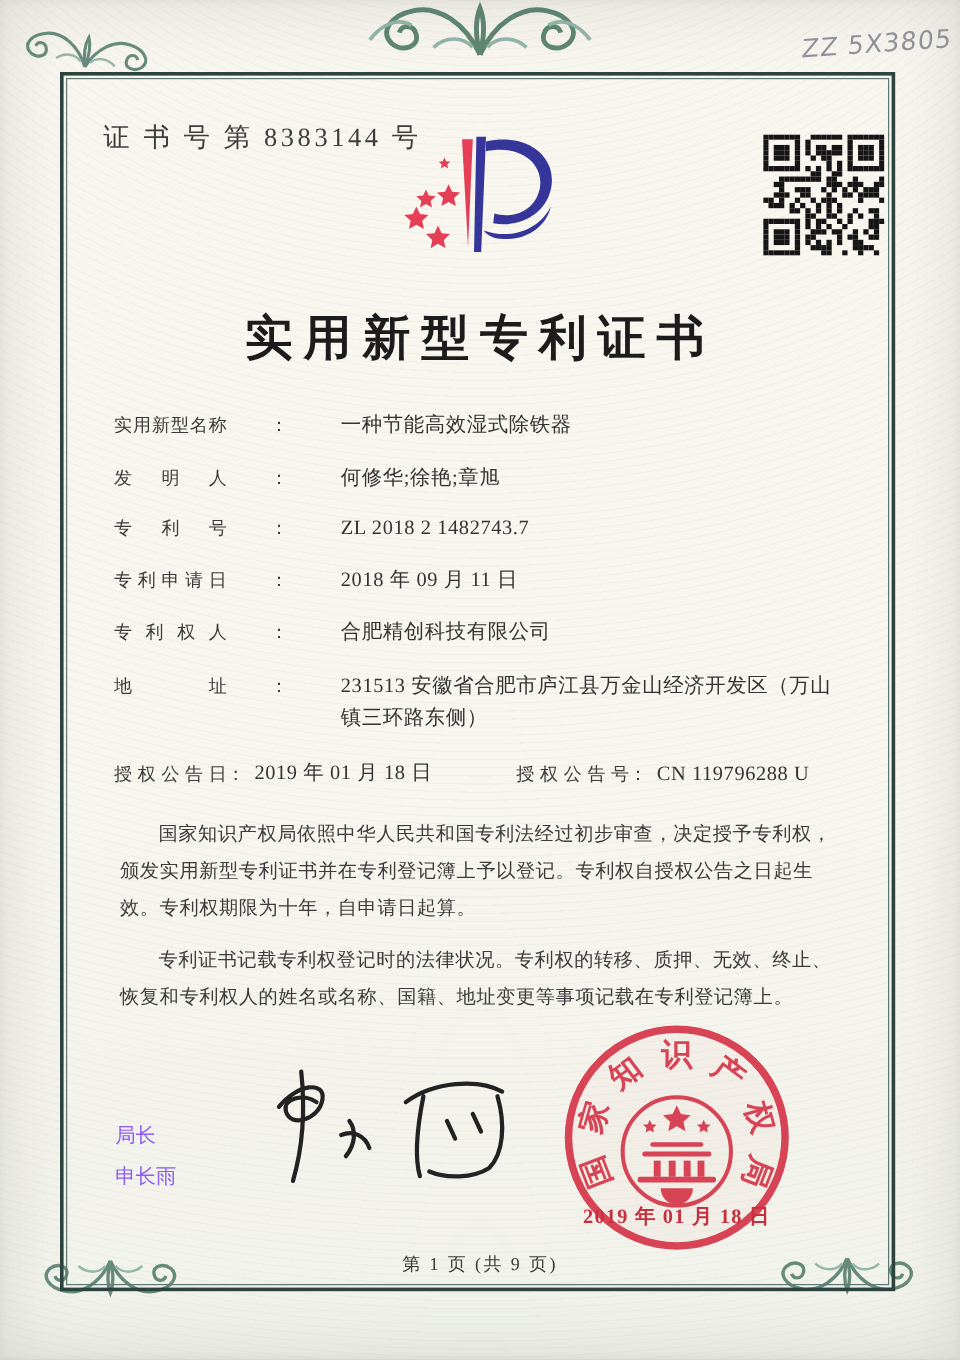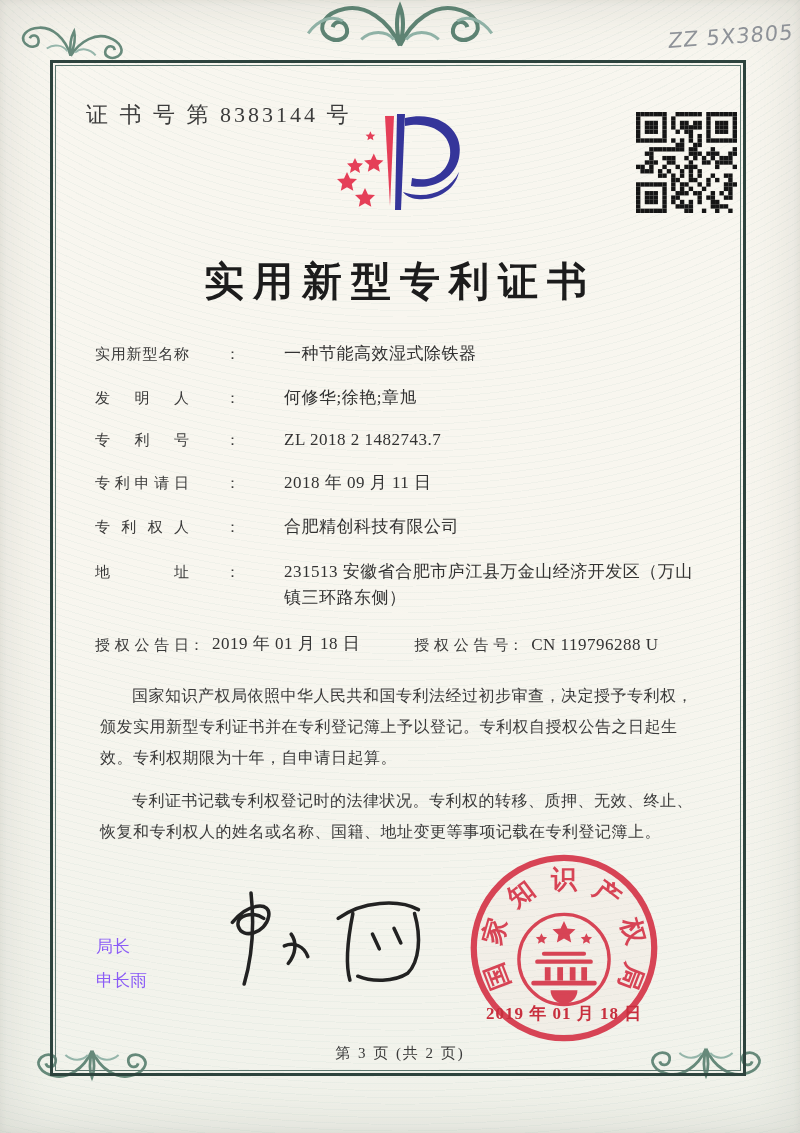--- a/index.html
+++ b/index.html
@@ -29,21 +29,21 @@
   .title{position:absolute;left:0;top:238px;width:100%;text-align:center;
     font-size:40px;font-weight:600;color:#1c1c1c;letter-spacing:9px;margin-top:16px;}
   .rows{position:absolute;left:95px;top:342px;width:620px;}
   .row{display:flex;align-items:baseline;margin-bottom:21px;font-size:17px;color:#323232;gap:36px;}
   .row .lab{display:inline-block;width:94px;text-align:justify;text-align-last:justify;
     font-size:15px;color:#3a3a3a;flex:none;}
   .row .colon{flex:none;font-size:15px;color:#3a3a3a;}
   .row .val{margin-left:8px;letter-spacing:.5px;}
   .row .val.addr{max-width:420px;line-height:26px;}
   .pair{display:flex;align-items:flex-end;}
-  .pair+.pair{margin-left:18px;}
+  .pair+.pair{margin-left:34px;}
   .paras{position:absolute;left:88px;top:668px;width:628px;font-size:16px;line-height:31px;color:#3b3b3b;}
   .paras p{margin:12px;text-indent:2em;letter-spacing:.5px;}
   .signer{position:absolute;left:96px;top:930px;font-size:17px;color:#8b5cf6;line-height:34px;}
   .signature{position:absolute;left:205px;top:882px;width:235px;height:115px;}
   .seal{position:absolute;left:468px;top:852px;width:192px;height:192px;opacity:.93;}
   .seal-date{position:absolute;left:468px;top:1002px;width:192px;text-align:center;
     color:#c82f3e;font-size:17px;letter-spacing:1px;font-weight:600;}
   .page-info{position:absolute;left:0;top:1044px;width:100%;text-align:center;font-size:15px;color:#3a3a3a;letter-spacing:2px;}
   .back-note{position:absolute;left:0;top:1094px;width:100%;text-align:center;font-size:16px;color:#454545;letter-spacing:3px;}
   .flourish{position:absolute;pointer-events:none;}
@@ -466,14 +466,14 @@
       <rect x="80" y="120" width="6" height="14"></rect>
       <rect x="93" y="120" width="6" height="14"></rect>
       <rect x="106" y="120" width="6" height="14"></rect>
       <rect x="118" y="120" width="6" height="14"></rect>
       <rect x="66" y="134" width="68" height="5" rx="2"></rect>
       <path d="M86 144 a14 14 0 0 0 28 0 z"></path>
     </g>
   </svg>
   <div class="seal-date">2019 年 01 月 18 日</div>
 
-  <div class="page-info">第 3 页 (共 2 页)</div>
+  <div class="page-info">第 1 页 (共 9 页)</div>
 </div>
 
 </body></html>

